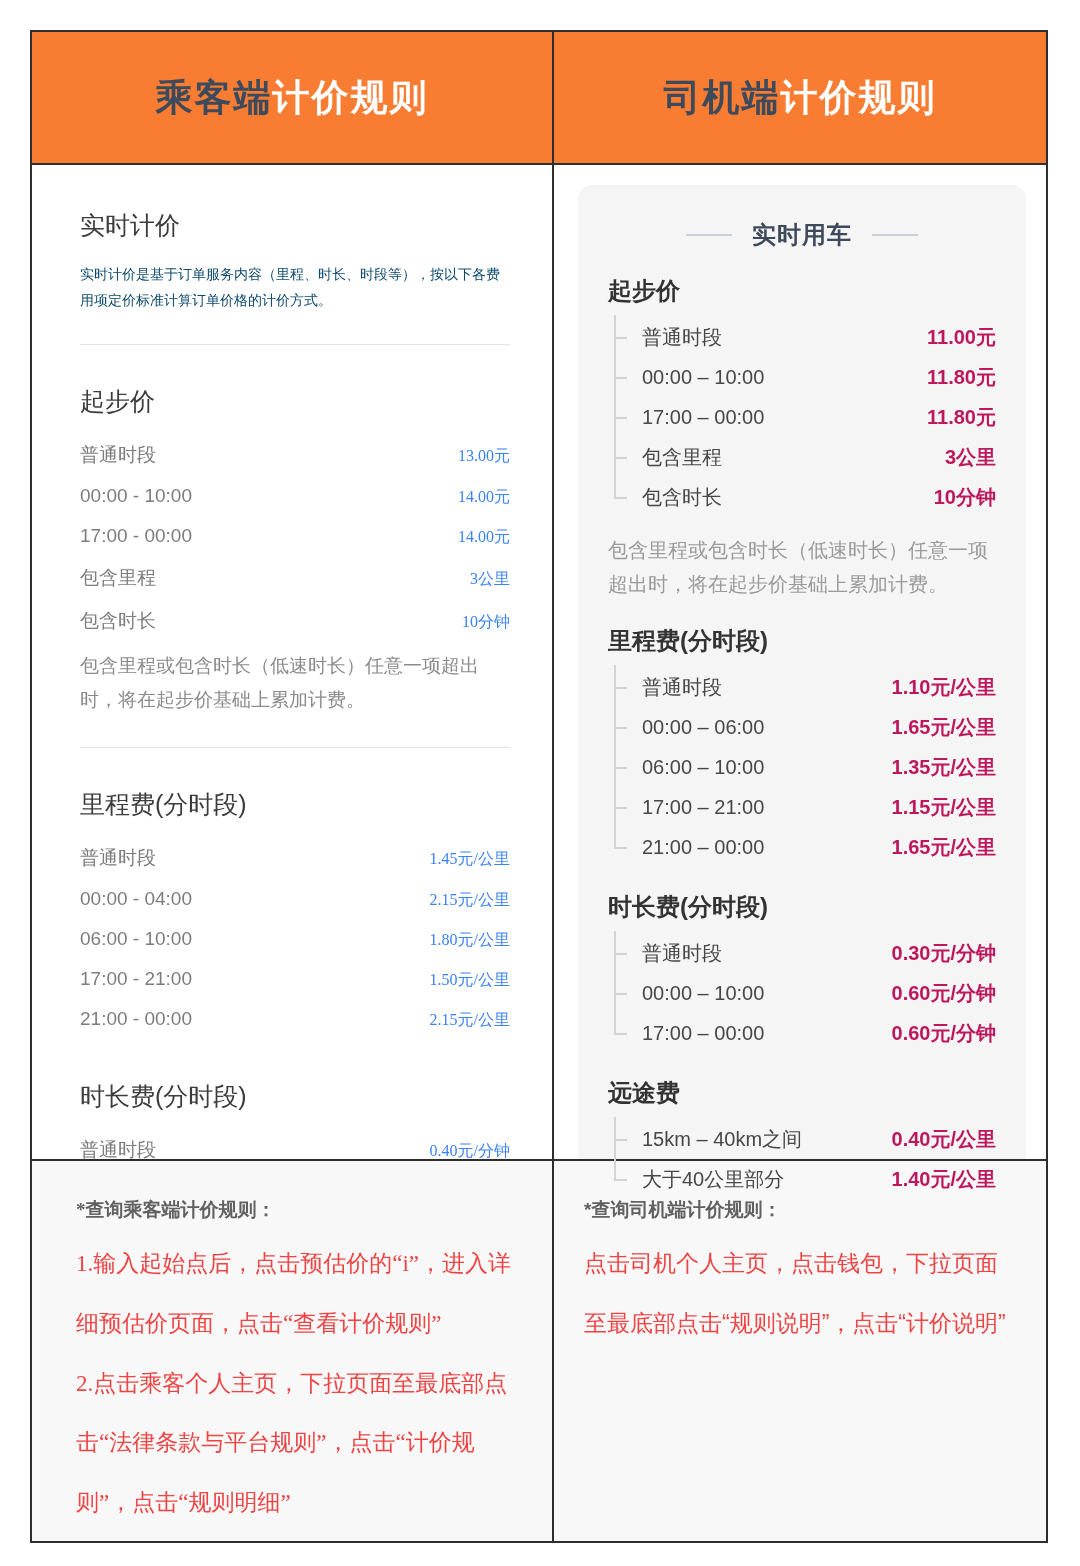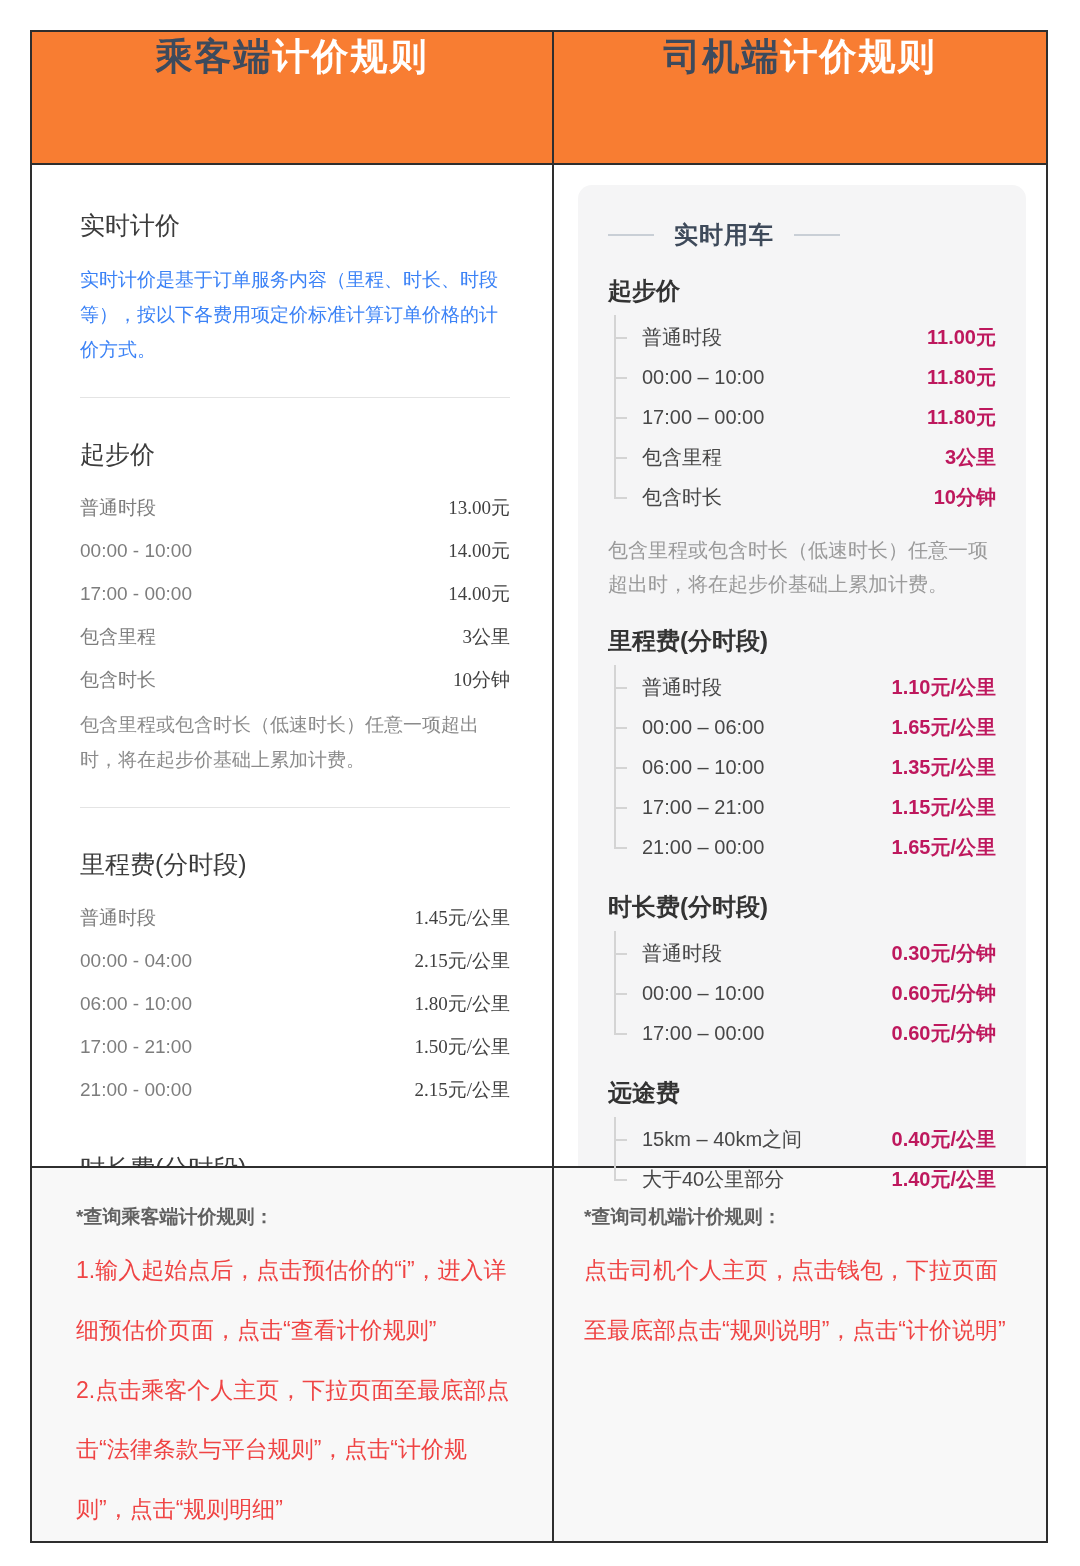--- a/index.html
+++ b/index.html
@@ -4,61 +4,61 @@
 <style>
   * { margin:0; padding:0; box-sizing:border-box; }
   html,body { background:#ffffff; }
   body { font-family:"Liberation Sans","DejaVu Sans",sans-serif; }
   .page { position:relative; width:1080px; height:1566px; background:#fff; overflow:hidden; }
   .box { position:absolute; left:30px; top:30px; width:1018px; height:1513px;
          border:2px solid #2e2e2e; display:flex; flex-direction:column; background:#fff; }
 
   
   .header { flex:0 0 133px; display:flex; background:#F87D32; border-bottom:2px solid #2e2e2e; }
-  .header-cell { width:520px; display:flex; justify-content:center;
+  .header-cell { width:520px; display:flex; align-items:center; justify-content:center;
                  font-size:37px; font-weight:bold; letter-spacing:2px; }
   .header-cell.right { width:auto; flex:1; border-left:2px solid #2e2e2e; }
   .hl-dark { color:#3D4A5C; }
   .hl-white { color:#ffffff; }
 
   
   .main { flex:1; display:flex; min-height:0; }
   .col-left { width:520px; padding:34px 42px 0 48px; }
   .col-right { flex:1; border-left:2px solid #2e2e2e; padding:20px 20px 0 24px; }
 
   
   .intro-title { font-size:25px; font-weight:500; color:#3c3c3c; margin:10px 0 20px; }
-  .intro-body { font-size:19px; color:#3b82f6; line-height:1.85; }
+  .intro-body { font-size:14px; color:#0c4a6e; line-height:1.85; }
   .sep { border-top:1px solid #e4e4e4; margin-top:30px; }
   .l-section { margin-top:0; }
   .l-title { font-size:25px; font-weight:500; color:#3c3c3c; margin:40px 0 16px; }
   .l-row { display:flex; justify-content:space-between; align-items:baseline; padding:8px 0 9px; }
   .l-label { font-size:19px; color:#7d7d7d; }
-  .l-value { font-family:"Liberation Serif","DejaVu Serif",serif; font-size:19px; color:#404040; }
+  .l-value { font-family:"Liberation Serif","DejaVu Serif",serif; font-size:16px; color:#3b82f6; }
   .l-note { font-size:19px; color:#8b8b8b; line-height:1.8; margin-top:6px; }
 
   
   .panel { background:#F5F5F6; border-radius:14px; padding:26px 30px 30px; }
-  .panel-title { display:flex; align-items:center; 
+  .panel-title { display:flex; align-items:center; justify-content:center;
                  color:#3E4A5A; font-size:24px; font-weight:bold; margin:8px 0 18px; letter-spacing:1px; }
   .panel-title .dash { width:46px; height:2px; background:#C9CFD6; }
   .panel-title .t { margin:0 20px; }
   .r-title { font-size:24px; font-weight:bold; color:#333333; margin:24px 0 10px; }
   .tree { position:relative; }
   .tree::before { content:''; position:absolute; left:6px; top:-2px; bottom:20px; width:2px; background:#D4D4D4; }
   .t-row { position:relative; height:40px; display:flex; justify-content:space-between;
            align-items:center; padding-left:34px; }
   .t-row::before { content:''; position:absolute; left:6px; top:50%; width:13px; height:2px; background:#D4D4D4; }
   .t-label { font-size:20px; color:#474747; font-weight:500; }
   .t-value { font-size:20px; color:#be185d; font-weight:bold; }
   .r-note { font-size:20px; color:#9a9a9a; line-height:1.7; margin:16px 0 4px; }
 
   
   .footer { flex:0 0 279px; display:flex; border-top:2px solid #2e2e2e; background:#F8F8F8; }
-  .footer-left { width:520px; padding:24px 36px 1px 44px; }
+  .footer-left { width:520px; padding:24px 36px 8px 44px;font-family:Liberation Serif, serif; }
   .footer-right { flex:1; border-left:2px solid #2e2e2e; padding:24px 30px 0 30px; }
   .footnote { line-height:2.6; }
   .f-title { font-size:19px; font-weight:bold; color:#616161; }
   .f-line { font-size:23px; color:#ef4444; }
 </style>
 </head>
 <body>
 
 <div class="page">
   <div class="box">

